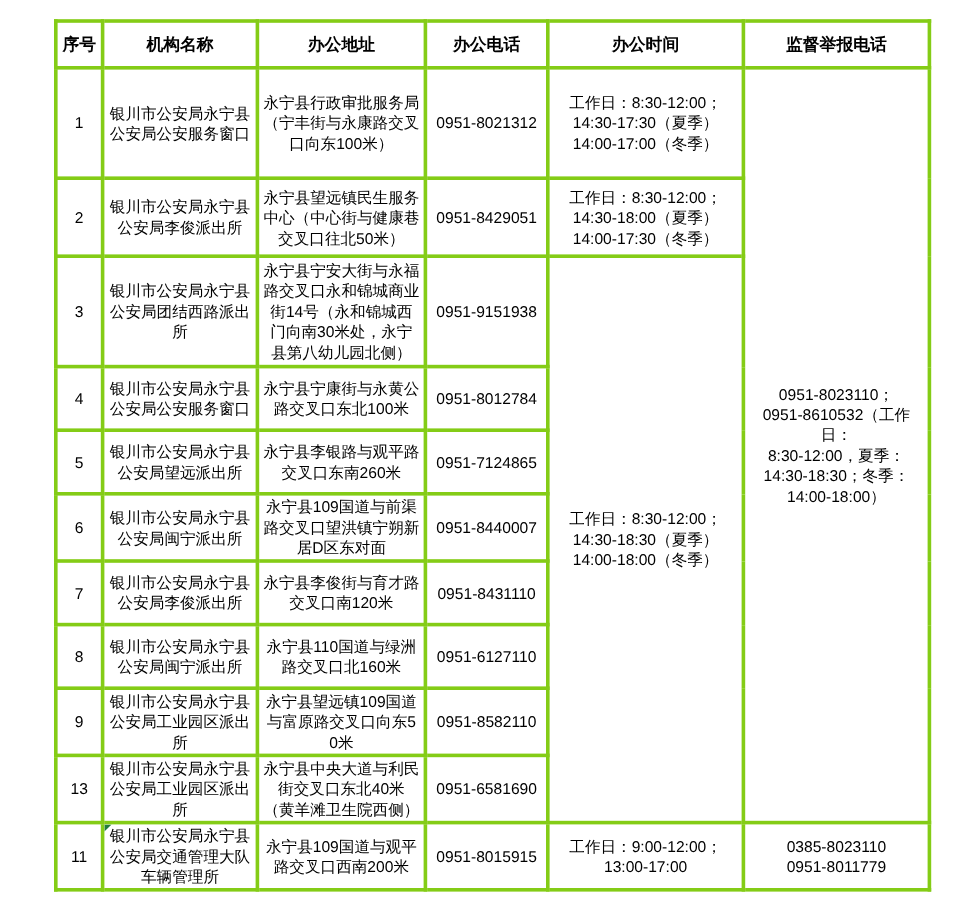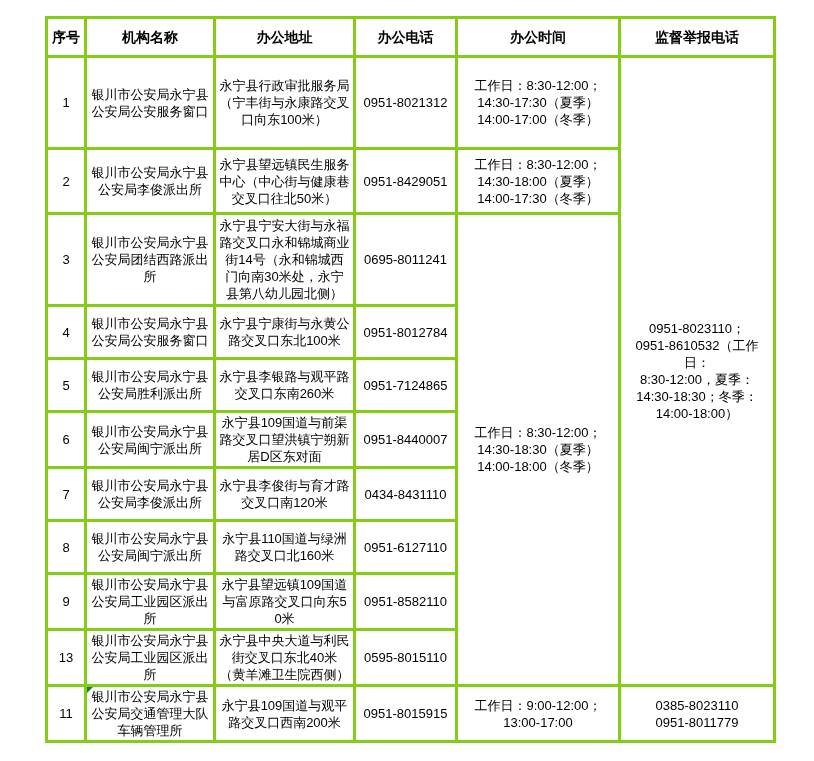--- a/index.html
+++ b/index.html
@@ -109,73 +109,73 @@
       <td>0951-8429051</td>
       <td class="hours-cell">工作日：8:30-12:00；
 14:30-18:00（夏季）
 14:00-17:30（冬季）</td>
     </tr>
 
     <tr class="h-r3">
       <td>3</td>
       <td>银川市公安局永宁县公安局团结西路派出所</td>
       <td>永宁县宁安大街与永福路交叉口永和锦城商业街14号（永和锦城西门向南30米处，永宁县第八幼儿园北侧）</td>
-      <td>0695-8011241</td>
+      <td>0951-9151938</td>
       <td class="hours-cell" rowspan="8">工作日：8:30-12:00；
 14:30-18:30（夏季）
 14:00-18:00（冬季）</td>
     </tr>
 
     <tr class="h-std">
       <td>4</td>
       <td>银川市公安局永宁县公安局公安服务窗口</td>
       <td>永宁县宁康街与永黄公路交叉口东北100米</td>
       <td>0951-8012784</td>
     </tr>
 
     <tr class="h-std">
       <td>5</td>
-      <td>银川市公安局永宁县公安局胜利派出所</td>
+      <td>银川市公安局永宁县公安局望远派出所</td>
       <td>永宁县李银路与观平路交叉口东南260米</td>
       <td>0951-7124865</td>
     </tr>
 
     <tr class="h-std">
       <td>6</td>
       <td>银川市公安局永宁县公安局闽宁派出所</td>
       <td>永宁县109国道与前渠路交叉口望洪镇宁朔新居D区东对面</td>
       <td>0951-8440007</td>
     </tr>
 
     <tr class="h-std">
       <td>7</td>
       <td>银川市公安局永宁县公安局李俊派出所</td>
       <td>永宁县李俊街与育才路交叉口南120米</td>
-      <td>0434-8431110</td>
+      <td>0951-8431110</td>
     </tr>
 
     <tr class="h-std">
       <td>8</td>
       <td>银川市公安局永宁县公安局闽宁派出所</td>
       <td>永宁县110国道与绿洲路交叉口北160米</td>
       <td>0951-6127110</td>
     </tr>
 
     <tr class="h-std">
       <td>9</td>
       <td>银川市公安局永宁县公安局工业园区派出所</td>
       <td>永宁县望远镇109国道与富原路交叉口向东50米</td>
       <td>0951-8582110</td>
     </tr>
 
     <tr class="h-std">
       <td>13</td>
       <td>银川市公安局永宁县公安局工业园区派出所</td>
       <td>永宁县中央大道与利民街交叉口东北40米（黄羊滩卫生院西侧）</td>
-      <td>0595-8015110</td>
+      <td>0951-6581690</td>
     </tr>
 
     <tr class="h-r11">
       <td>11</td>
       <td class="flag-cell">
         <span class="flag-triangle"></span>
         <span>银川市公安局永宁县公安局交通管理大队车辆管理所</span>
       </td>
       <td>永宁县109国道与观平路交叉口西南200米</td>
       <td>0951-8015915</td>

